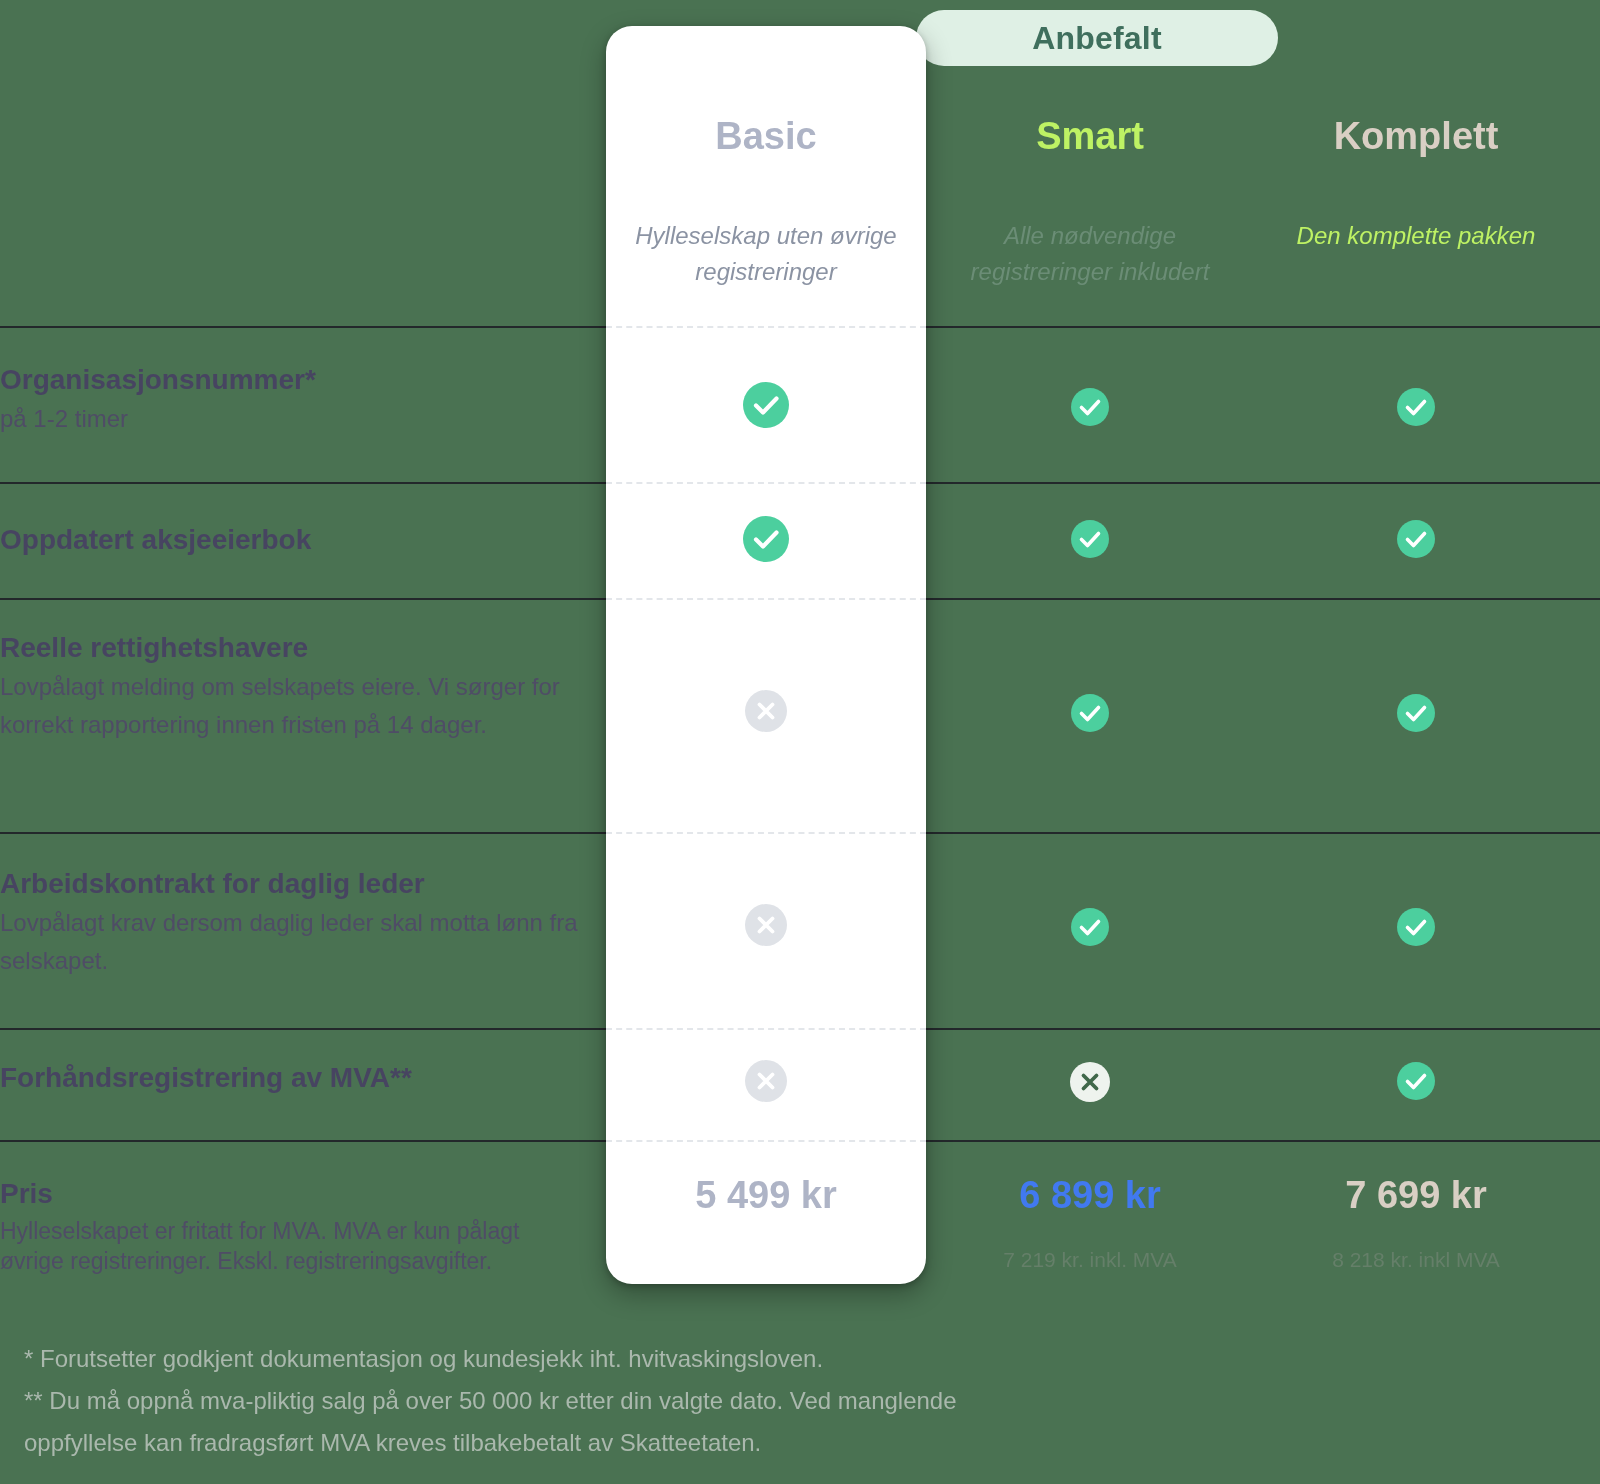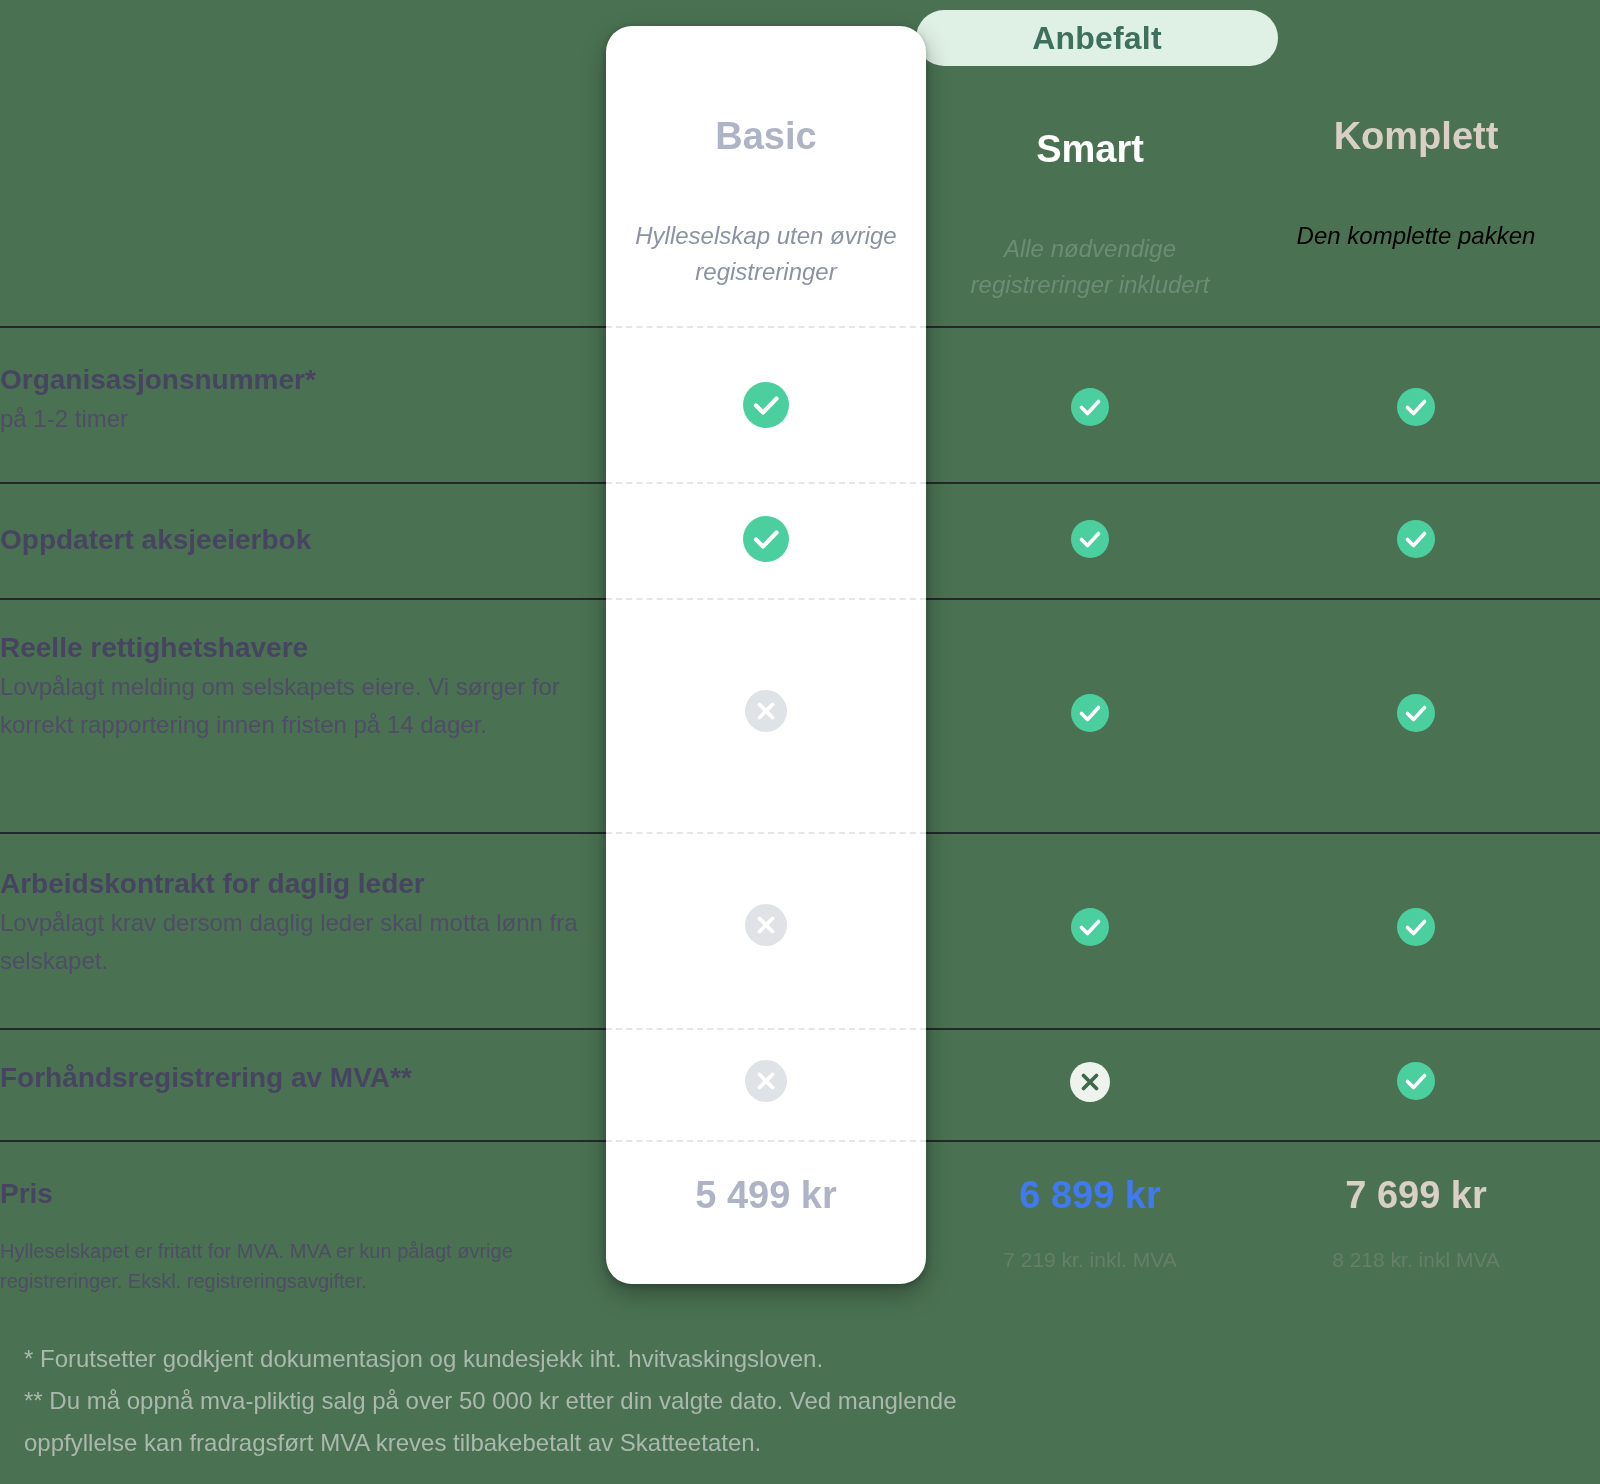--- a/index.html
+++ b/index.html
@@ -94,33 +94,33 @@
   .col-head.smart   { left: 930px; }
   .col-head.komplett{ left: 1256px; }
 
   .plan-name {
     font-size: 38px;
     font-weight: bold;
     line-height: 48px;
     margin: 0;
   }
   .plan-name.basic    { color: #aeb4c6; }
-  .plan-name.smart    { color: #ffffff; margin-top: 13px; }
+  .plan-name.smart    { color: #bef264; }
   .plan-name.komplett { color: #d9cfc4; }
 
   .plan-desc {
     margin-top: 58px;
     font-size: 24px;
     font-style: italic;
     line-height: 36px;
     padding: 0 26px;
   }
   .plan-desc.basic    { color: #8b93a3; font-style: italic; }
   .plan-desc.smart    { color: #6b8d76; }
-  .plan-desc.komplett { color: #000000; }
+  .plan-desc.komplett { color: #bef264; }
 
   
   .feature {
     position: absolute;
     left: 0;
     width: 580px;
     z-index: 4;
   }
   .feature-title {
     font-size: 28px;
@@ -369,21 +369,21 @@
   <div class="cell komplett" style="top:1062px">
     <span class="ico check-sm">
       <svg width="38" height="38" viewBox="0 0 38 38">
           <path d="M10.5 19.5 L16.5 25.5 L27.5 13.5" fill="none" stroke="#ffffff" stroke-width="3.6" stroke-linecap="round" stroke-linejoin="round"></path>
         </svg>
     </span>
   </div>
 
   <div class="feature" style="top:1176px">
     <p class="feature-title">Pris</p>
-    <p class="feature-sub" style="font-size:20px;line-height:30px;margin-top:24px;">Hylleselskapet er fritatt for MVA. MVA er kun pålagt øvrige registreringer. Ekskl. registreringsavgifter.</p>
+    <p class="feature-sub" style="font-size:23px;line-height:30px;margin-top:4px;">Hylleselskapet er fritatt for MVA. MVA er kun pålagt øvrige registreringer. Ekskl. registreringsavgifter.</p>
   </div>
 
   <div class="price basic" style="top:1172px">
     <div class="price-main basic">5 499 kr</div>
     <div class="price-sub"></div>
   </div>
   <div class="price smart" style="top:1172px">
     <div class="price-main smart">6 899 kr</div>
     <div class="price-sub">7 219 kr. inkl. MVA</div>
   </div>

